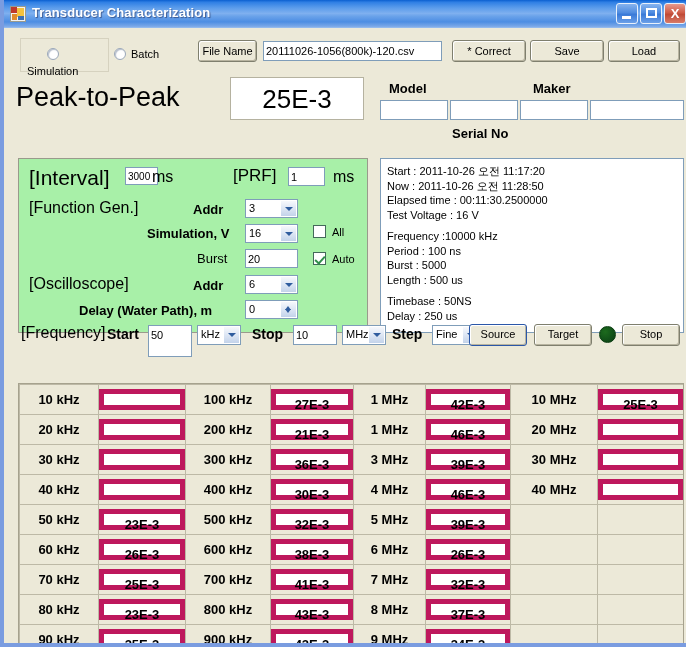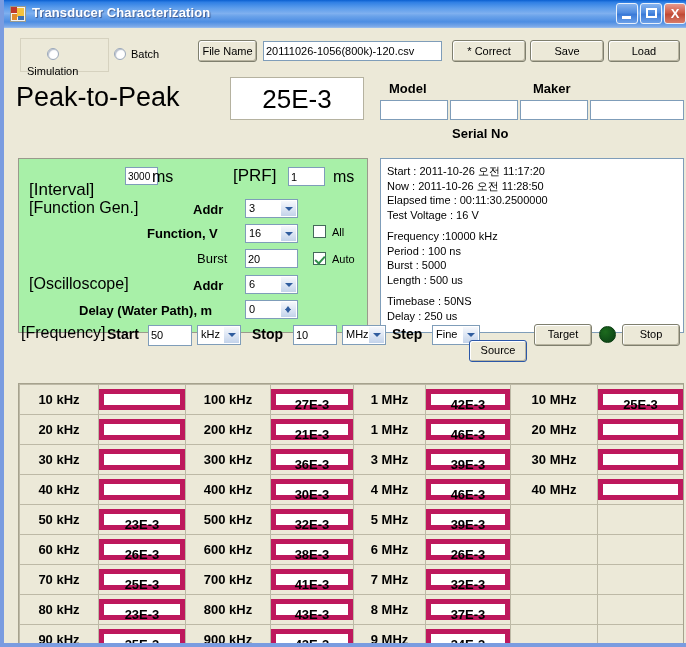--- a/index.html
+++ b/index.html
@@ -419,36 +419,36 @@
       <div class="lbl" style="left:381px; top:53px; font-size:13px; font-weight:bold;">Model</div>
       <div class="lbl" style="left:444px; top:53px; font-size:13px; font-weight:bold;margin-top:45px;">Serial No</div>
       <div class="lbl" style="left:525px; top:53px; font-size:13px; font-weight:bold;">Maker</div>
 
       <div class="txt" style="left:372px; top:72px; width:68px; height:20px;"></div>
       <div class="txt" style="left:442px; top:72px; width:68px; height:20px;"></div>
       <div class="txt" style="left:512px; top:72px; width:68px; height:20px;"></div>
       <div class="txt" style="left:582px; top:72px; width:94px; height:20px;"></div>
 
       <div class="green-panel">
-        <div class="gp-lbl" style="left:10px; top:7px; font-size:17px;margin-top:14px;">[Interval]</div>
+        <div class="gp-lbl" style="left:10px; top:7px; font-size:21px;">[Interval]</div>
         <div class="txt" style="left:91px; top:8px; width:33px; height:18px; line-height:15px; font-size:10px;margin-left:15px;">3000</div>
         <div class="gp-lbl" style="left:133px; top:9px; font-size:16px;">ms</div>
 
         <div class="gp-lbl" style="left:214px; top:7px; font-size:17px;">[PRF]</div>
         <div class="txt" style="left:269px; top:8px; width:37px; height:19px; line-height:16px;">1</div>
         <div class="gp-lbl" style="left:314px; top:9px; font-size:16px;">ms</div>
 
         <div class="gp-lbl" style="left:10px; top:40px; font-size:16px;">[Function Gen.]</div>
         <div class="gp-lbl" style="left:174px; top:43px; font-size:13px; font-weight:bold;">Addr</div>
         <div class="combo" style="left:226px; top:40px; width:53px; height:19px;">
           <span class="cval">3</span>
           <span class="carr"></span>
         </div>
 
-        <div class="gp-lbl" style="left:128px; top:67px; font-size:13px; font-weight:bold;">Function, V</div>
+        <div class="gp-lbl" style="left:128px; top:67px; font-size:13px; font-weight:bold;">Simulation, V</div>
         <div class="combo" style="left:226px; top:65px; width:53px; height:19px;">
           <span class="cval">16</span>
           <span class="carr"></span>
         </div>
 
         <div class="gp-lbl" style="left:178px; top:92px; font-size:13px; font-weight:normal;">Burst</div>
         <div class="txt" style="left:226px; top:90px; width:53px; height:19px; line-height:16px;">20</div>
 
         <div class="chk" style="left:294px; top:66px;">
           <span class="box"></span>
@@ -483,40 +483,40 @@
         <div>Period : 100 ns</div>
         <div>Burst : 5000</div>
         <div>Length : 500 us</div>
         <div class="info-blank"></div>
         <div>Timebase : 50NS</div>
         <div>Delay : 250 us</div>
       </div>
 
       <div class="lbl" style="left:13px; top:296px; font-size:16px;">[Frequency]</div>
       <div class="lbl" style="left:99px; top:298px; font-size:14px; font-weight:bold;">Start</div>
-      <div class="txt" style="left:140px; top:297px; width:44px; height:21px; line-height:17px;">50</div>
+      <div class="txt" style="left:140px; top:297px; width:44px; height:32px; line-height:17px;">50</div>
       <div class="combo" style="left:189px; top:297px; width:44px; height:20px;">
         <span class="cval">kHz</span>
         <span class="carr"></span>
       </div>
 
       <div class="lbl" style="left:244px; top:298px; font-size:14px; font-weight:bold;">Stop</div>
       <div class="txt" style="left:285px; top:297px; width:44px; height:20px; line-height:17px;">10</div>
       <div class="combo" style="left:334px; top:297px; width:44px; height:20px;">
         <span class="cval">MHz</span>
         <span class="carr"></span>
       </div>
 
       <div class="lbl" style="left:384px; top:298px; font-size:14px; font-weight:bold;">Step</div>
       <div class="combo" style="left:424px; top:297px; width:48px; height:20px;">
         <span class="cval">Fine</span>
         <span class="carr"></span>
       </div>
 
-      <div class="btn focused" style="left:461px; top:312px; width:58px; height:22px; line-height:19px;">Source</div>
+      <div class="btn focused" style="left:461px; top:296px; width:58px; height:22px; line-height:19px;">Source</div>
       <div class="btn" style="left:526px; top:296px; width:58px; height:22px; line-height:19px;">Target</div>
       <div class="led" style="left:591px; top:298px;"></div>
       <div class="btn" style="left:614px; top:296px; width:58px; height:22px; line-height:19px;">Stop</div>
 
       <div class="table-wrap">
         <table class="grid">
           <colgroup>
             <col style="width:79px">
               <col style="width:87px">
             <col style="width:85px">

